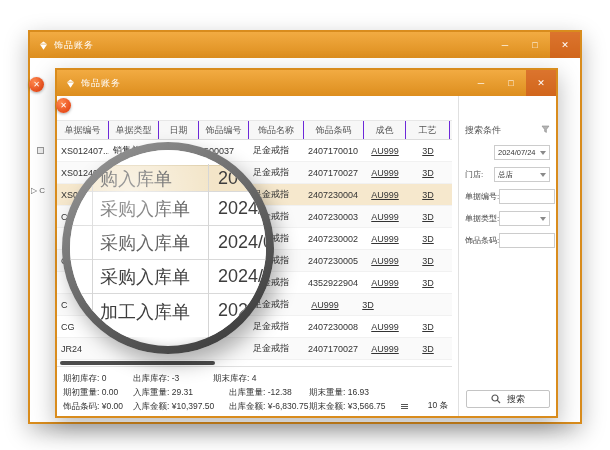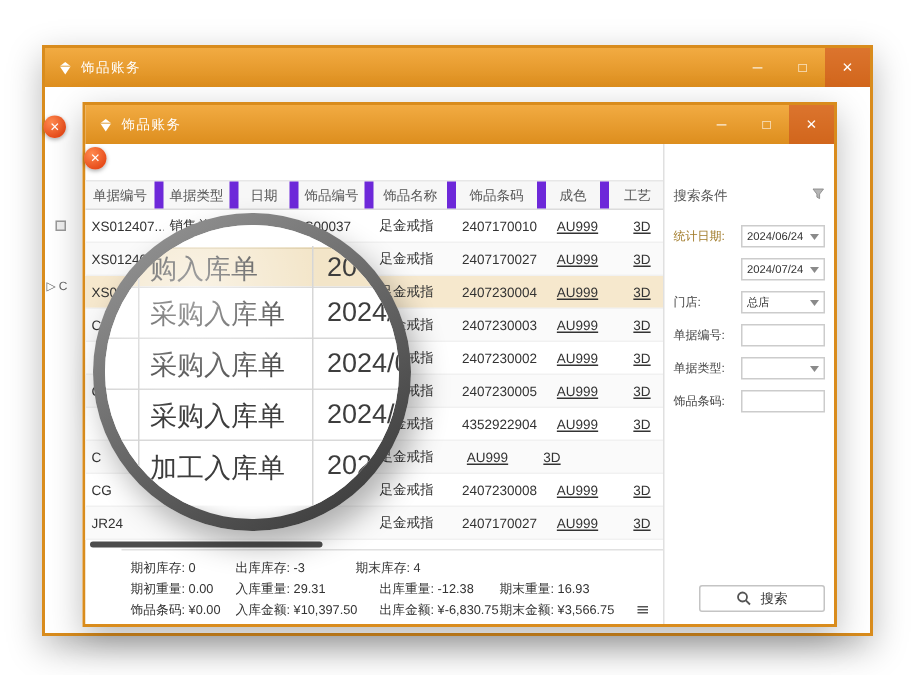--- a/index.html
+++ b/index.html
@@ -34,47 +34,47 @@
   .bg-tree-row{position:absolute;left:31px;top:186px;font-size:8px;color:#666;z-index:2;
                display:flex;gap:2px;}
 
   
   .fg-body{position:absolute;left:0;top:26px;right:0;bottom:0;background:#fff;}
 
   .table-area{position:absolute;left:0;top:0;width:395px;height:100%;}
   .grid-header{position:absolute;left:0;top:24px;width:395px;height:20px;display:flex;
                background:#f7f7f7;border-top:1px solid #e7e7e7;border-bottom:1px solid #dcdcdc;}
   .gh{font-size:9px;color:#555;display:flex;align-items:center;justify-content:center;
-      border-right:6px solid #6d28d9;white-space:nowrap;overflow:hidden;}
+      border-right:1px solid #6d28d9;white-space:nowrap;overflow:hidden;}
   .c0{width:52px}.c1{width:50px}.c2{width:40px}.c3{width:50px}
   .c4{width:55px}.c5{width:60px}.c6{width:42px}.c7{width:44px}
 
   .grid-rows{position:absolute;left:0;top:44px;width:395px;}
   .tr{display:flex;height:22px;border-bottom:1px solid #f1f1f1;background:#fff;}
   .tr:nth-child(even){background:#fafafa;}
   .tr.hl{background:#f6e8cd;}
   .td{font-size:9px;color:#333;display:flex;align-items:center;padding-left:4px;
       overflow:hidden;white-space:nowrap;}
   .td.ctr{justify-content:center;padding-left:0;text-decoration:underline;}
 
   .hscroll-thumb{position:absolute;left:3px;top:265px;width:155px;height:4px;background:#4d4d4d;
                  border-radius:2px;z-index:6;}
 
   .summary{position:absolute;left:0;top:270px;width:395px;height:50px;
-           border-top:1px solid #e0e0e0;padding:5px 0 0 6px;margin-left:24px;}
+           border-top:1px solid #e0e0e0;padding:5px 0 0 6px;}
   .sum-row{display:flex;height:14px;align-items:center;}
   .sum-cell{font-size:8.5px;color:#333;white-space:nowrap;overflow:hidden;}
   .s0{width:70px}.s1{width:96px}.s2{width:80px}.s3{width:100px}
   .count{position:absolute;right:4px;bottom:4px;display:flex;align-items:center;gap:20px;
          font-size:8.5px;color:#333;}
   .count-icon{width:7px;height:1px;background:#555;box-shadow:0 2px 0 #555,0 4px 0 #555;
               margin-top:-4px;display:inline-block;}
 
   
-  .search-panel{position:absolute;right:0;top:0;width:114px;height:100%;
+  .search-panel{position:absolute;right:0;top:0;width:98px;height:100%;
                 border-left:1px solid #e0e0e0;background:#fff;padding:26px 6px 0 6px;}
   .sp-header{display:flex;justify-content:space-between;align-items:center;height:16px;}
   .sp-title{font-size:9px;color:#555;}
   .sp-row{display:flex;justify-content:space-between;align-items:center;margin-top:7px;height:15px;}
   .sp-row.first{margin-top:12px;}
   .sp-row.no-label{justify-content:flex-end;}
   .sp-label{font-size:8px;color:#444;white-space:nowrap;}
   .sp-label.accent{color:#a07a28;}
   .widget{width:56px;height:15px;border:1px solid #ccc;background:#fff;display:flex;
           align-items:center;justify-content:space-between;padding:0 3px;font-size:7.5px;color:#333;}
@@ -289,27 +289,20 @@
       </div>
 
       <div class="search-panel">
         <div class="sp-header">
           <span class="sp-title">搜索条件</span>
           <svg width="9" height="10" viewBox="0 0 9 10">
             <path d="M1 1 h7 l-2.6 3.4 v3 l-1.8 -1 v-2 z" fill="#b5b5b5" stroke="#8a8a8a" stroke-width="0.6"></path>
           </svg>
         </div>
 
-        <div class="sp-row first">
-          <span class="sp-label accent">统计日期:</span>
-          <div class="widget">
-            <span class="wtext">2024/06/24</span>
-            <span class="chev"></span>
-          </div>
-        </div>
         <div class="sp-row no-label">
           <div class="widget">
             <span class="wtext">2024/07/24</span>
             <span class="chev"></span>
           </div>
         </div>
         <div class="sp-row">
           <span class="sp-label">门店:</span>
           <div class="widget">
             <span class="wtext">总店</span>

